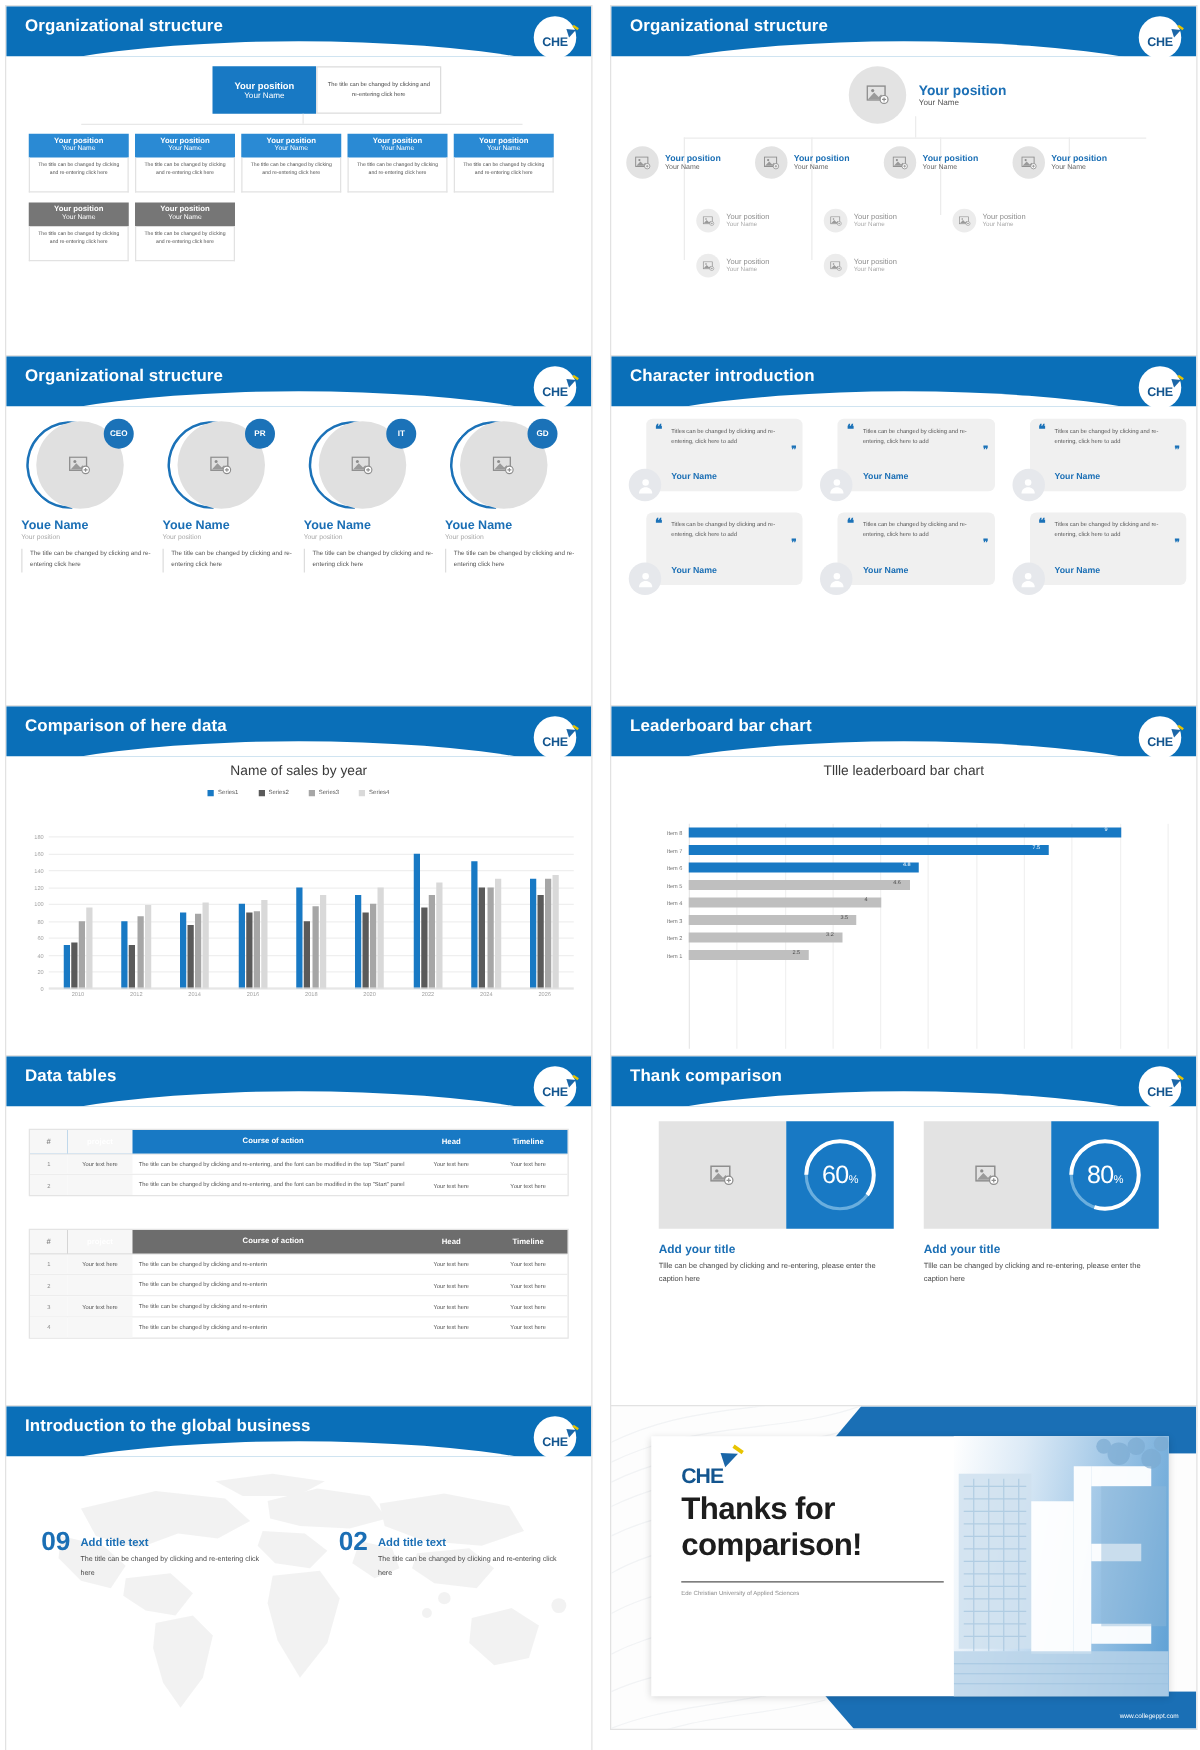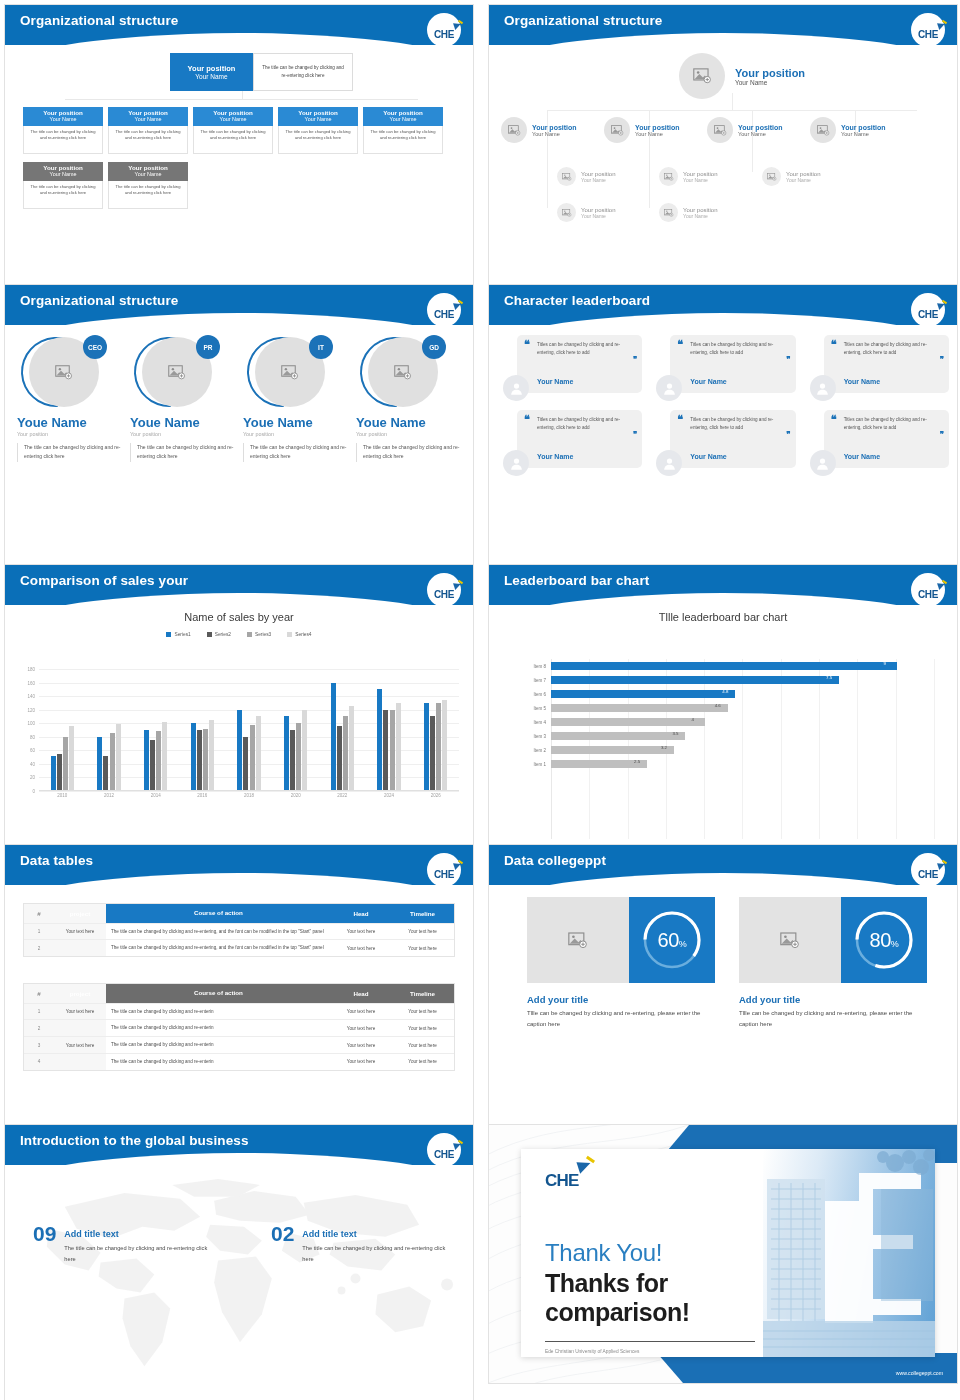--- a/index.html
+++ b/index.html
@@ -143,21 +143,21 @@
     position: absolute; left: 8px; top: 2px; width: 70px; height: 70px;
     border-radius: 50%; background: #e0e0e0;
     display: flex; align-items: center; justify-content: center;
   }
   .s24-badge {
     position: absolute; right: 0; top: 0; width: 24px; height: 24px;
     border-radius: 50%; background: #1b72b8; color: #fff;
     font-size: 6.5px; font-weight: bold;
     display: flex; align-items: center; justify-content: center;
   }
-  .s24-name { font-size: 13px; font-weight: bold; color: #1b6fb5; margin-top: 6px; }
+  .s24-name { font-size: 10px; font-weight: bold; color: #1b6fb5; margin-top: 6px; }
   .s24-pos { font-size: 5.4px; color: #a8a8a8; margin-top: 1px; }
   .s24-desc {
     margin-top: 6px; border-left: 1px solid #ddd; padding-left: 6px;
     font-size: 5px; color: #555; line-height: 1.85;
   }
 
   
   .s25-grid { position: absolute; left: 14px; top: 8px; right: 8px;
     display: grid; grid-template-columns: repeat(3, 1fr); gap: 13px 14px; }
   .s25-cell { position: relative; height: 62px; }
@@ -603,21 +603,21 @@
     <div class="s24-pos">Your position</div>
     <div class="s24-desc">The title can be changed by clicking and re-entering click here</div>
   </div>
         </div>
     </div>
     <div class="pg">24</div>
   </div>
 
   <div class="slide">
     <div class="hdr">
-      <div class="hdr-title">Character leaderboard</div>
+      <div class="hdr-title">Character introduction</div>
     </div>
     <div class="logo-notch">
       <div class="che">CHE
         <span class="cap"></span>
         <span class="tassel"></span>
       </div>
     </div>
     <div class="body">
       <div class="s25-grid" id="s25grid">
           <div class="s25-cell">
@@ -704,21 +704,21 @@
               </svg>
     </div>
   </div>
         </div>
     </div>
     <div class="pg">25</div>
   </div>
 
   <div class="slide">
     <div class="hdr">
-      <div class="hdr-title">Comparison of sales your</div>
+      <div class="hdr-title">Comparison of here data</div>
     </div>
     <div class="logo-notch">
       <div class="che">CHE
         <span class="cap"></span>
         <span class="tassel"></span>
       </div>
     </div>
     <div class="body">
       <div class="ch-title">Name of sales by year</div>
       <div class="legend" id="ch1legend">
@@ -1034,21 +1034,21 @@
       <div class="c-head">Your text here</div>
       <div class="c-time">Your text here</div>
           </div>
         </div>
     </div>
     <div class="pg">28</div>
   </div>
 
   <div class="slide">
     <div class="hdr">
-      <div class="hdr-title">Data collegeppt</div>
+      <div class="hdr-title">Thank comparison</div>
     </div>
     <div class="logo-notch">
       <div class="che">CHE
         <span class="cap"></span>
         <span class="tassel"></span>
       </div>
     </div>
     <div class="body">
       <div class="dc-wrap" id="dcwrap">
           <div class="dc-col">
@@ -1167,21 +1167,20 @@
       </g>
     </svg>
     <div class="ty-blue-tr"></div>
     <div class="ty-blue-br"></div>
     <div class="ty-card">
       <div class="ty-left">
         <div class="ty-logo">CHE
           <span class="cap"></span>
           <span class="tassel"></span>
         </div>
-        <div class="ty-thanks">Thank You!</div>
         <div class="ty-thanks2">Thanks for comparison!</div>
         <div class="ty-rule"></div>
         <div class="ty-inst">Ede Christian University of Applied Sciences</div>
       </div>
       <div class="ty-right">
         <svg class="ty-bldg" viewBox="0 0 172 208" preserveAspectRatio="none">
           <rect x="0" y="0" width="172" height="208" fill="none"></rect>
           <rect x="4" y="30" width="58" height="140" fill="#cfe0ee" opacity=".85"></rect>
           <g stroke="#a9c8e0" stroke-width="1" opacity=".8">
             <path d="M8 40h50M8 50h50M8 60h50M8 70h50M8 80h50M8 90h50M8 100h50M8 110h50M8 120h50M8 130h50M8 140h50M8 150h50M8 160h50"></path>

